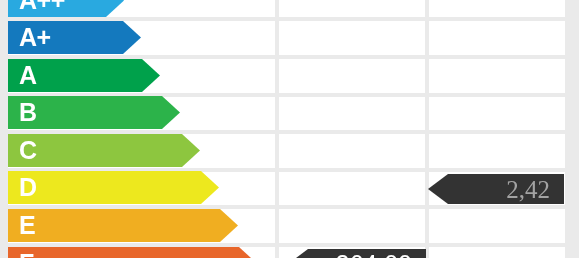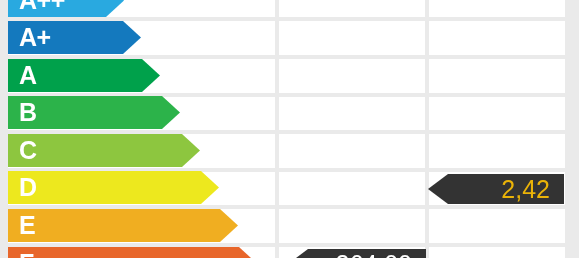--- a/index.html
+++ b/index.html
@@ -169,20 +169,20 @@
       </div>
       <div class="rating-row" style="top: 247px;">
         <div class="rating-bar" style="width: 249px; background: rgb(232, 102, 42); clip-path: polygon(0px 0px, calc(100% - 18px) 0px, 100% 50%, calc(100% - 18px) 100%, 0px 100%);">
           <span class="rating-letter">F</span>
         </div>
       </div>
     </div>
 
   <div id="badges-layer">
       <div class="value-badge" style="left: 428px; top: 174px; width: 136px; background: rgb(51, 51, 51);">
-        <span class="value-text" style="color: #eab308;">2,42</span>
+        <span class="value-text" style="color: #a3a3a3; font-family: Liberation Serif, serif;">2,42</span>
       </div>
       <div class="value-badge" style="left: 288px; top: 249px; width: 138px; background: rgb(51, 51, 51);">
         <span class="value-text" style="color: rgb(255, 255, 255);">264,00</span>
       </div>
     </div>
 
 </div>
 
 </body></html>

